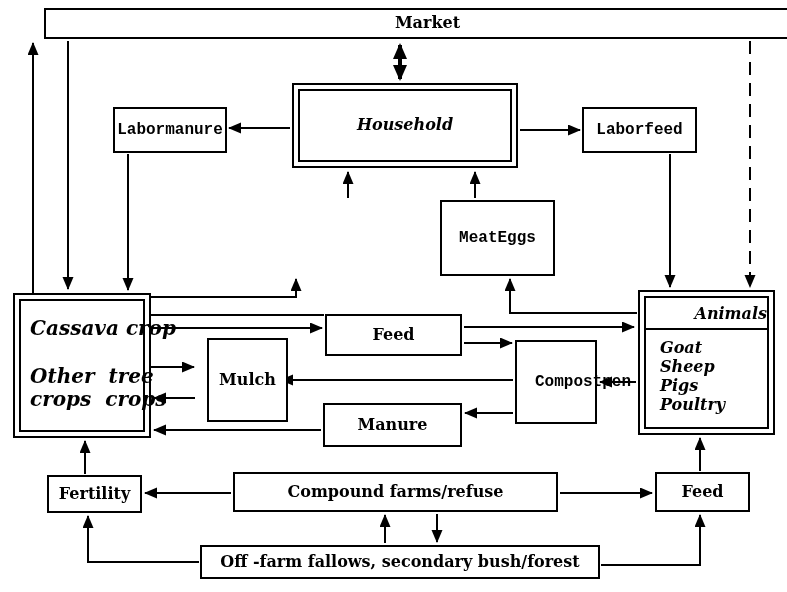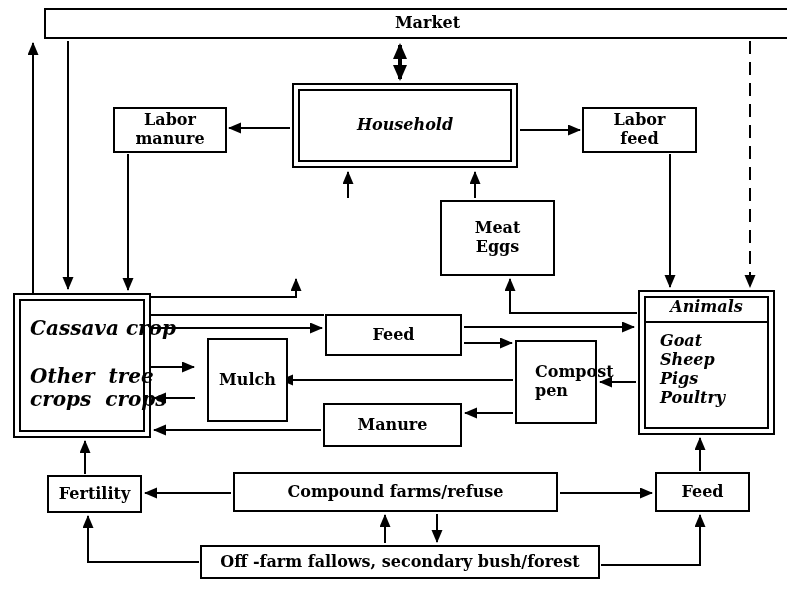--- a/index.html
+++ b/index.html
@@ -11,41 +11,41 @@
   svg.edges{position:absolute;left:0;top:0;width:787px;height:592px;}
   .box{
     position:absolute;box-sizing:border-box;border:2px solid #000;background:#fff;
     display:flex;align-items:center;justify-content:center;text-align:center;
     font-size:16px;line-height:1.18;
   }
   .box .inner{
     position:absolute;inset:3px;border:2px solid #000;
     display:flex;align-items:center;justify-content:center;flex-direction:column;font-style:italic;
   }
-  .lines{display:flex;flex-direction:column;align-items:center;}
+  .lines{display:flex;flex-direction:row;align-items:center;font-family:Liberation Mono, monospace;}
   .lines.left{align-items:flex-start;}
   .pre{white-space:pre;}
   
   .n-market{left:8px;top:8px;width:767px;height:31px;margin-left:36px;}
   .n-household{left:292px;top:83px;width:226px;height:85px;border-width:2px;}
   .n-household .inner{inset:4px;}
   .n-labor-manure{left:113px;top:107px;width:114px;height:46px;}
   .n-labor-feed{left:582px;top:107px;width:115px;height:46px;}
   .n-food{left:265px;top:200px;width:115px;height:76px;font-size:15px;justify-content:flex-start;padding-left:6px;text-align:left;}
   .n-meat{left:440px;top:200px;width:115px;height:76px;}
   .n-cassava{left:13px;top:293px;width:138px;height:145px;}
   .n-cassava .inner{inset:4px;justify-content:flex-start;align-items:flex-start;padding:16px 0 0 9px;font-size:20px;}
   .n-cassava .gap{height:24px;}
   .n-feed-mid{left:325px;top:314px;width:137px;height:42px;}
   .n-mulch{left:207px;top:338px;width:81px;height:84px;}
   .n-compost{left:515px;top:340px;width:82px;height:84px;justify-content:flex-start;padding-left:18px;text-align:left;}
   .n-manure{left:323px;top:403px;width:139px;height:44px;}
   .n-animals{left:638px;top:290px;width:137px;height:145px;}
   .n-animals .inner{inset:4px;justify-content:flex-start;align-items:stretch;}
-  .animals-header{border-bottom:2px solid #000;text-align:center;padding:0 0 4px 0;}
+  .animals-header{border-bottom:2px solid #000;text-align:right;padding:7px 0 4px 0;}
   .animals-list{padding:8px 0 0 14px;text-align:left;line-height:1.2;}
   .n-fertility{left:47px;top:475px;width:95px;height:38px;}
   .n-compound{left:233px;top:472px;width:325px;height:40px;}
   .n-feed-bottom{left:655px;top:472px;width:95px;height:40px;}
   .n-offfarm{left:200px;top:545px;width:400px;height:34px;}
   svg .e{stroke:#000;stroke-width:2;fill:none;}
   svg .thick{stroke-width:4;}
   svg .dashed{stroke-dasharray:13 8;}
 </style>
 </head>

